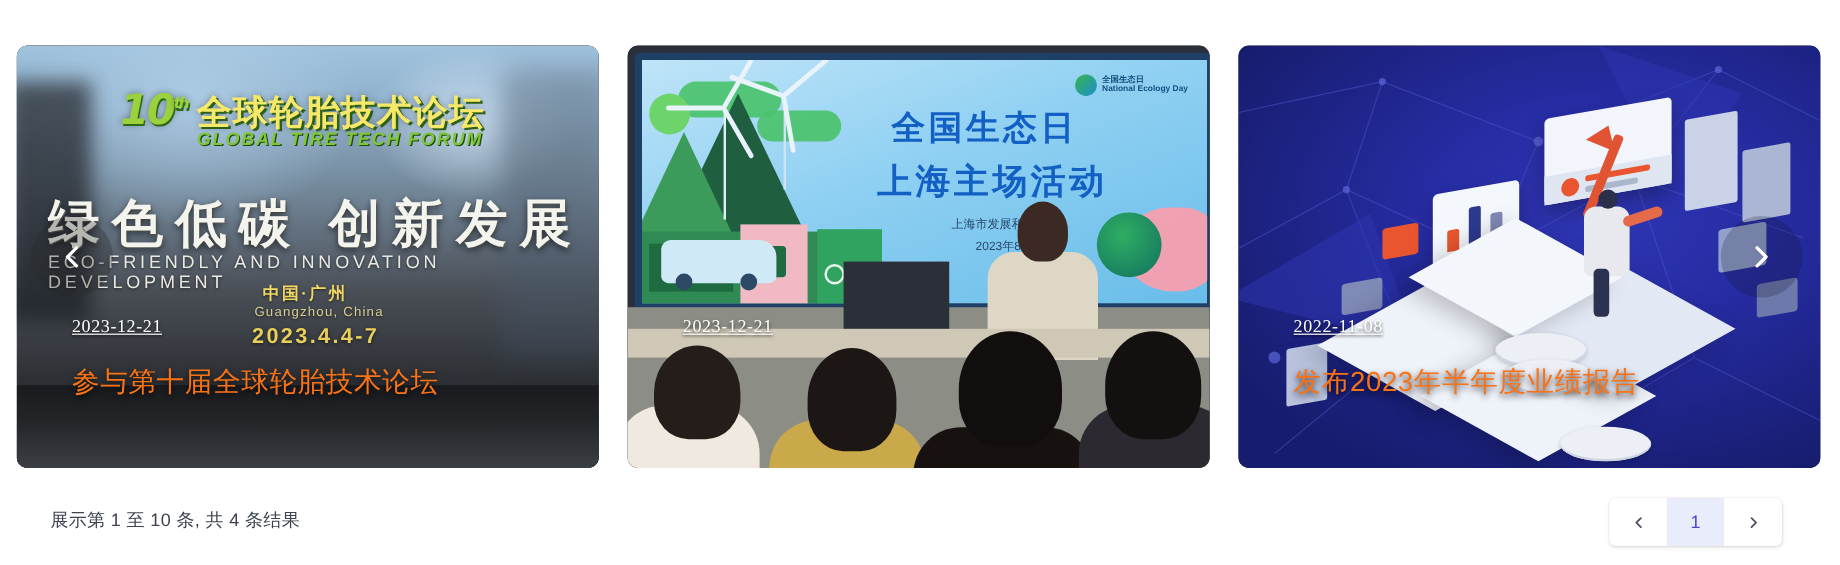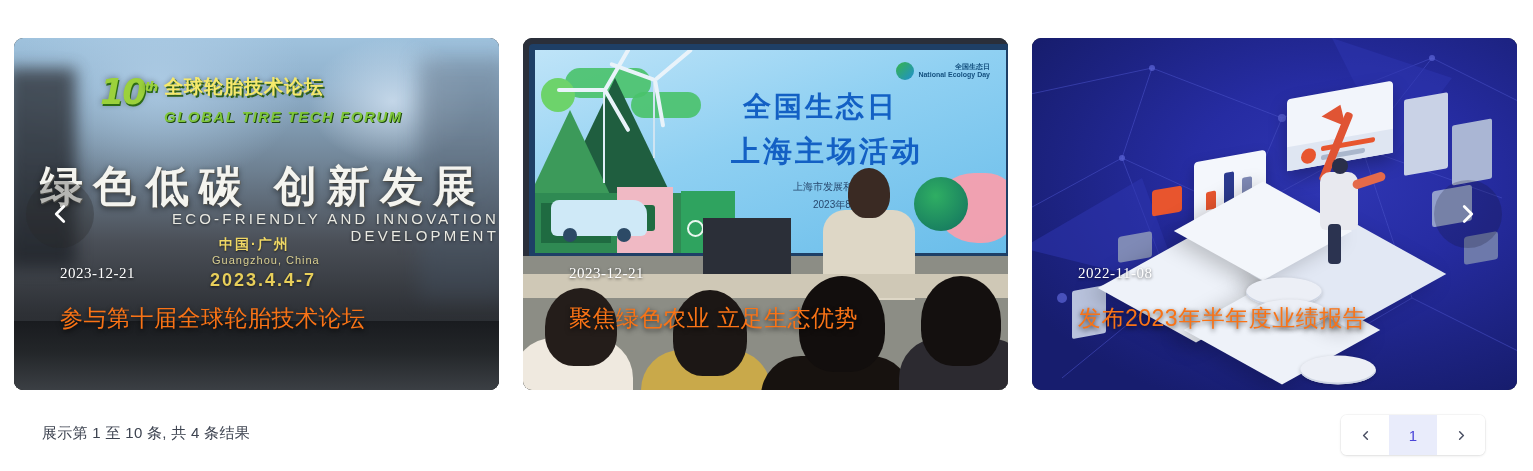--- a/index.html
+++ b/index.html
@@ -7,41 +7,42 @@
   html, body {
     margin: 0; padding: 0;
     width: 1533px; height: 471px;
     background: #ffffff;
     font-family: "Liberation Sans", "DejaVu Sans", sans-serif;
     overflow: hidden;
   }
   .page { position: relative; width: 1533px; height: 471px; background: #fff; }
 
   
-  .carousel { position: absolute; left: 0; top: 0; width: 1214px; height: 400px; text-align: right; }
+  .carousel { position: absolute; left: 0; top: 0; width: 1214px; height: 400px; }
   .track { position: absolute; left: 14px; top: 38px; width: 1505px; height: 352px; }
 
   .card {
     position: absolute; top: 0; width: 485px; height: 352px;
     border-radius: 9px; overflow: hidden;
     background: #222;
   }
   .card.c1 { left: 0px; }
   .card.c2 { left: 509px; }
   .card.c3 { left: 1018px; }
 
   .media { position: absolute; inset: 0; overflow: hidden; }
 
   
   .card-date {
     position: absolute; left: 46px; top: 227px;
     font-size: 15px; color: #ffffff; letter-spacing: .5px;
     text-shadow: 0 1px 3px rgba(0,0,0,.65);
     font-family: "Liberation Serif", "DejaVu Serif", serif;
     z-index: 6;
+    text-decoration: underline;
   }
   .card-title {
     position: absolute; left: 46px; top: 265px;
     font-size: 23px; color: #f97316; letter-spacing: .5px;
     text-shadow: 0 2px 5px rgba(0,0,0,.75);
     z-index: 6; white-space: nowrap;
   }
 
   
   .c1 .bg {
@@ -58,21 +59,21 @@
     background: linear-gradient(180deg,#7b90a5,#3b4450); filter: blur(10px); opacity:.7;}
   .c1 .ten {
     position: absolute; left: 86px; top: 34px;
     font-size: 35px; font-weight: bold; font-style: italic;
     color: #9bd13c; text-shadow: 1px 2px 0 #2d6b13, 0 0 6px rgba(0,0,0,.4);
     font-family: "DejaVu Sans", sans-serif; letter-spacing: -2px;
   }
   .c1 .ten sup { font-size: 13px; }
   .c1 .head-cn {
     position: absolute; left: 150px; top: 36px;
-    font-size: 19px; font-weight: bold; color: #f6e96a;
+    font-size: 29px; font-weight: bold; color: #f6e96a;
     text-shadow: 2px 2px 0 #2e5f17, 0 0 5px rgba(0,0,0,.35);
     letter-spacing: 1px;
   }
   .c1 .head-en {
     position: absolute; left: 150px; top: 70px;
     font-size: 15px; font-weight: bold; font-style: italic; color: #7fc63a;
     text-shadow: 1px 1px 0 #1e4a0d; letter-spacing: 1.5px;
   }
   .c1 .slogan {
     position: absolute; left: 26px; top: 120px;
@@ -313,21 +314,20 @@
           <div class="audshoulder" style="left:-10px;top:300px;width:120px;height:62px;background:#efe9df;"></div>
           <div class="aud" style="left:22px;top:250px;width:72px;height:78px;background:#241d1a;"></div>
           <div class="audshoulder" style="left:118px;top:312px;width:130px;height:52px;background:#c9a94a;"></div>
           <div class="aud" style="left:150px;top:252px;width:74px;height:86px;background:#1c1715;"></div>
           <div class="audshoulder" style="left:238px;top:318px;width:150px;height:46px;background:#17120f;"></div>
           <div class="aud" style="left:276px;top:238px;width:86px;height:96px;background:#120e0d;"></div>
           <div class="audshoulder" style="left:376px;top:300px;width:130px;height:64px;background:#2c2a30;"></div>
           <div class="aud" style="left:398px;top:238px;width:80px;height:90px;background:#14100f;"></div>
         </div>
         <div class="card-date">2023-12-21</div>
-        <div class="card-title">聚焦绿色农业 立足生态优势</div>
       </div>
 
       <div class="card c3">
         <div class="media">
           <div class="navy"></div>
 
           <svg class="netsvg" viewBox="0 0 485 352">
             <g stroke="#4a52c8" stroke-width="1" fill="none" opacity="0.55">
               <path d="M-20 60 L120 30 L250 80 L400 20 L500 70"></path>
               <path d="M-20 180 L90 120 L210 175 L330 110 L470 160"></path>

